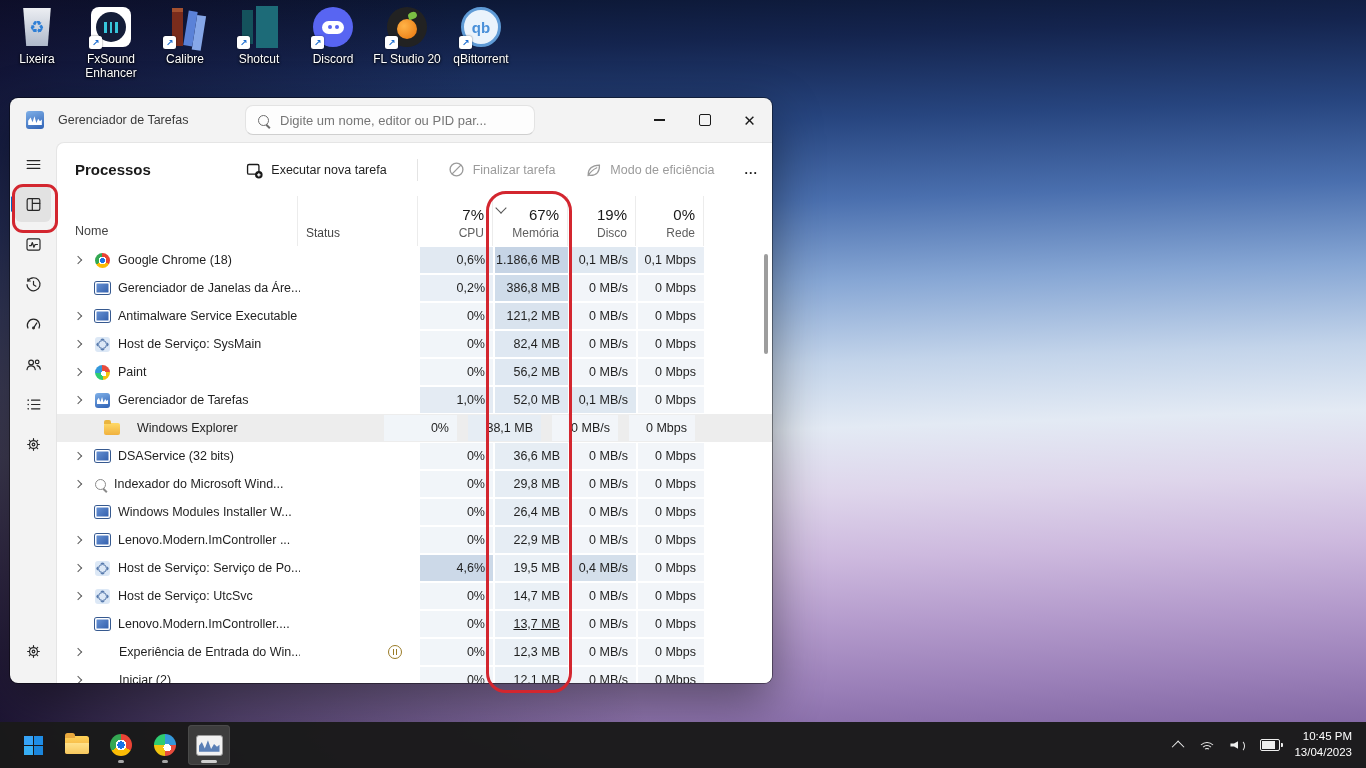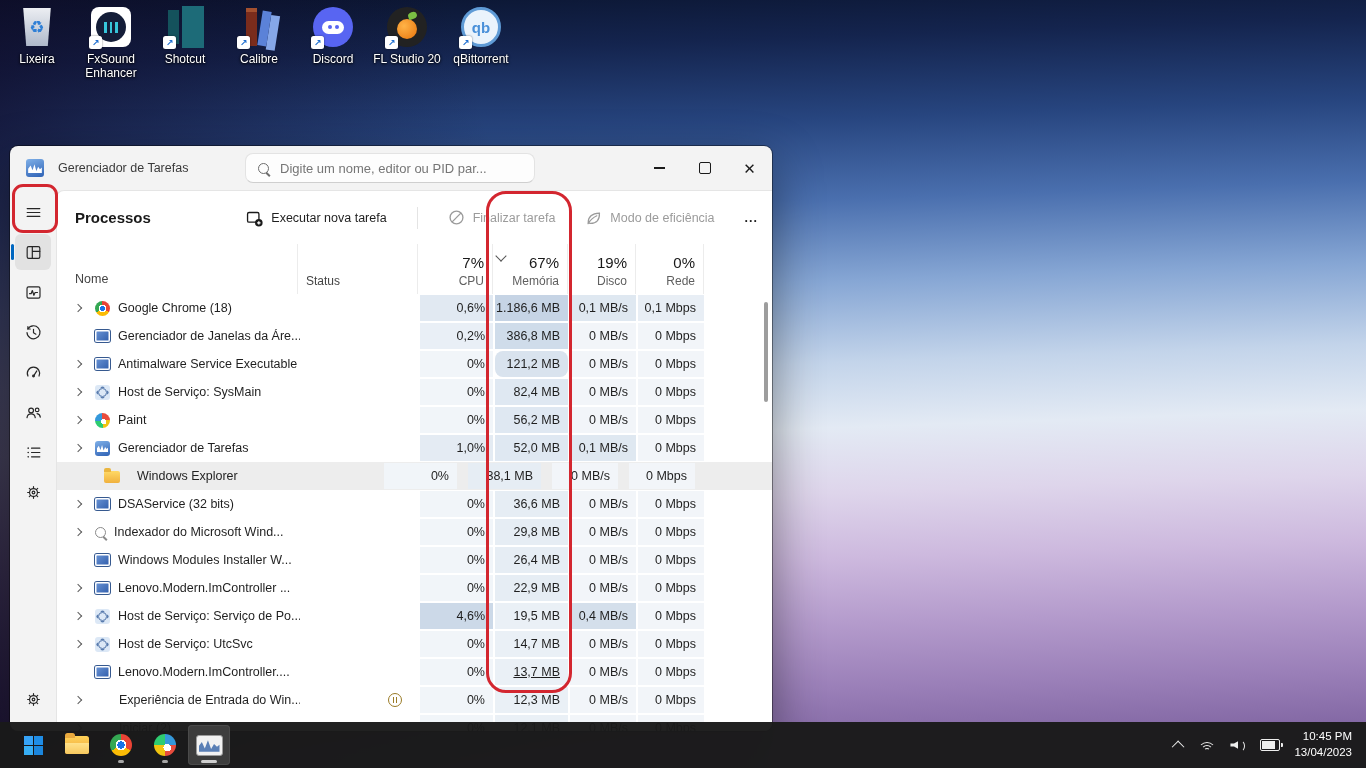--- a/index.html
+++ b/index.html
@@ -43,21 +43,21 @@
   .i-fl{width:40px;height:40px;border-radius:50%;background:#222;position:relative;}
   .i-fl::before{content:"";position:absolute;left:10px;top:12px;width:20px;height:20px;border-radius:50%;
     background:radial-gradient(circle at 35% 35%,#ffb347,#e8740c);}
   .i-fl::after{content:"";position:absolute;left:21px;top:5px;width:9px;height:7px;border-radius:50% 50% 50% 0;background:#7bc043;transform:rotate(-20deg);}
   .i-qb{width:40px;height:40px;border-radius:50%;background:#eaf3fc;border:3px solid #5f9bd6;box-sizing:border-box;
     display:flex;align-items:center;justify-content:center;}
   .i-qb::after{content:"qb";color:#4a90d9;font-weight:bold;font-size:15px;}
 
   
   .tmw{position:absolute;left:10px;top:98px;width:762px;height:585px;background:#f3f3f3;border-radius:8px;
-    box-shadow:0 0 0 1px rgba(0,0,0,.4),0 18px 50px rgba(0,0,0,.45);z-index:10;overflow:hidden;margin-top:48px;}
+    box-shadow:0 0 0 1px rgba(0,0,0,.4),0 18px 50px rgba(0,0,0,.45);z-index:10;overflow:hidden;}
   .tbar{position:absolute;left:0;top:0;right:0;height:44px;display:flex;align-items:center;}
   .tm-appicon{margin-left:16px;}
   .tmlogo{display:inline-block;background:linear-gradient(160deg,#7fb0e8,#2f62b5);border-radius:3px;position:relative;}
   .tmlogo::after{content:"";position:absolute;left:12%;right:12%;top:25%;bottom:22%;background:#fff;
     clip-path:polygon(0 100%,0 55%,18% 20%,32% 72%,46% 8%,60% 78%,73% 35%,86% 60%,100% 42%,100% 100%);}
   .lg18{width:18px;height:18px;}
   .t-title{margin-left:14px;font-size:12.5px;color:#3a3a3a;}
   .sbox{position:absolute;left:235px;top:7px;width:288px;height:28px;background:#fdfdfd;border:1px solid #e3e3e3;
     border-bottom-color:#cfcfcf;border-radius:8px;display:flex;align-items:center;}
   .sglyph{width:9px;height:9px;border:1.5px solid #6d6d6d;border-radius:50%;margin-left:12px;position:relative;flex:none;}
@@ -203,31 +203,31 @@
   </div>
   <div class="ditem">
     <div class="dic">
         <div class="i-fx"></div>
         <span class="badge"></span>
       </div>
     <div class="dlabel">FxSound Enhancer</div>
   </div>
   <div class="ditem">
     <div class="dic">
+        <div class="i-cal"></div>
+        <span class="badge"></span>
+      </div>
+    <div class="dlabel">Calibre</div>
+  </div>
+  <div class="ditem">
+    <div class="dic">
         <div class="i-sc"></div>
         <span class="badge"></span>
       </div>
     <div class="dlabel">Shotcut</div>
-  </div>
-  <div class="ditem">
-    <div class="dic">
-        <div class="i-cal"></div>
-        <span class="badge"></span>
-      </div>
-    <div class="dlabel">Calibre</div>
   </div>
   <div class="ditem">
     <div class="dic">
         <div class="i-dc"></div>
         <span class="badge"></span>
       </div>
     <div class="dlabel">Discord</div>
   </div>
   <div class="ditem">
     <div class="dic">
@@ -416,21 +416,21 @@
     <span class="cell c-disk" style="background: rgb(242, 245, 249);">0 MB/s</span>
     <span class="cell c-net" style="background: rgb(242, 245, 249);">0 Mbps</span>
     <span class="r-sp"></span>
   </div>
         <div class="trow">
     <span class="chev"></span>
     <span class="ric ic-window"></span>
     <span class="r-name">Antimalware Service Executable</span>
     <span class="r-status"></span>
     <span class="cell c-cpu" style="background: rgb(241, 245, 249);">0%</span>
-    <span class="cell c-mem" style="background: rgb(217, 227, 238); border-radius: 8px;">121,2 MB</span>
+    <span class="cell c-mem" style="background: rgb(217, 227, 238);">121,2 MB</span>
     <span class="cell c-disk" style="background: rgb(242, 245, 249);">0 MB/s</span>
     <span class="cell c-net" style="background: rgb(242, 245, 249);">0 Mbps</span>
     <span class="r-sp"></span>
   </div>
         <div class="trow">
     <span class="chev"></span>
     <span class="ric ic-gear"></span>
     <span class="r-name">Host de Serviço: SysMain</span>
     <span class="r-status"></span>
     <span class="cell c-cpu" style="background: rgb(241, 245, 249);">0%</span>

